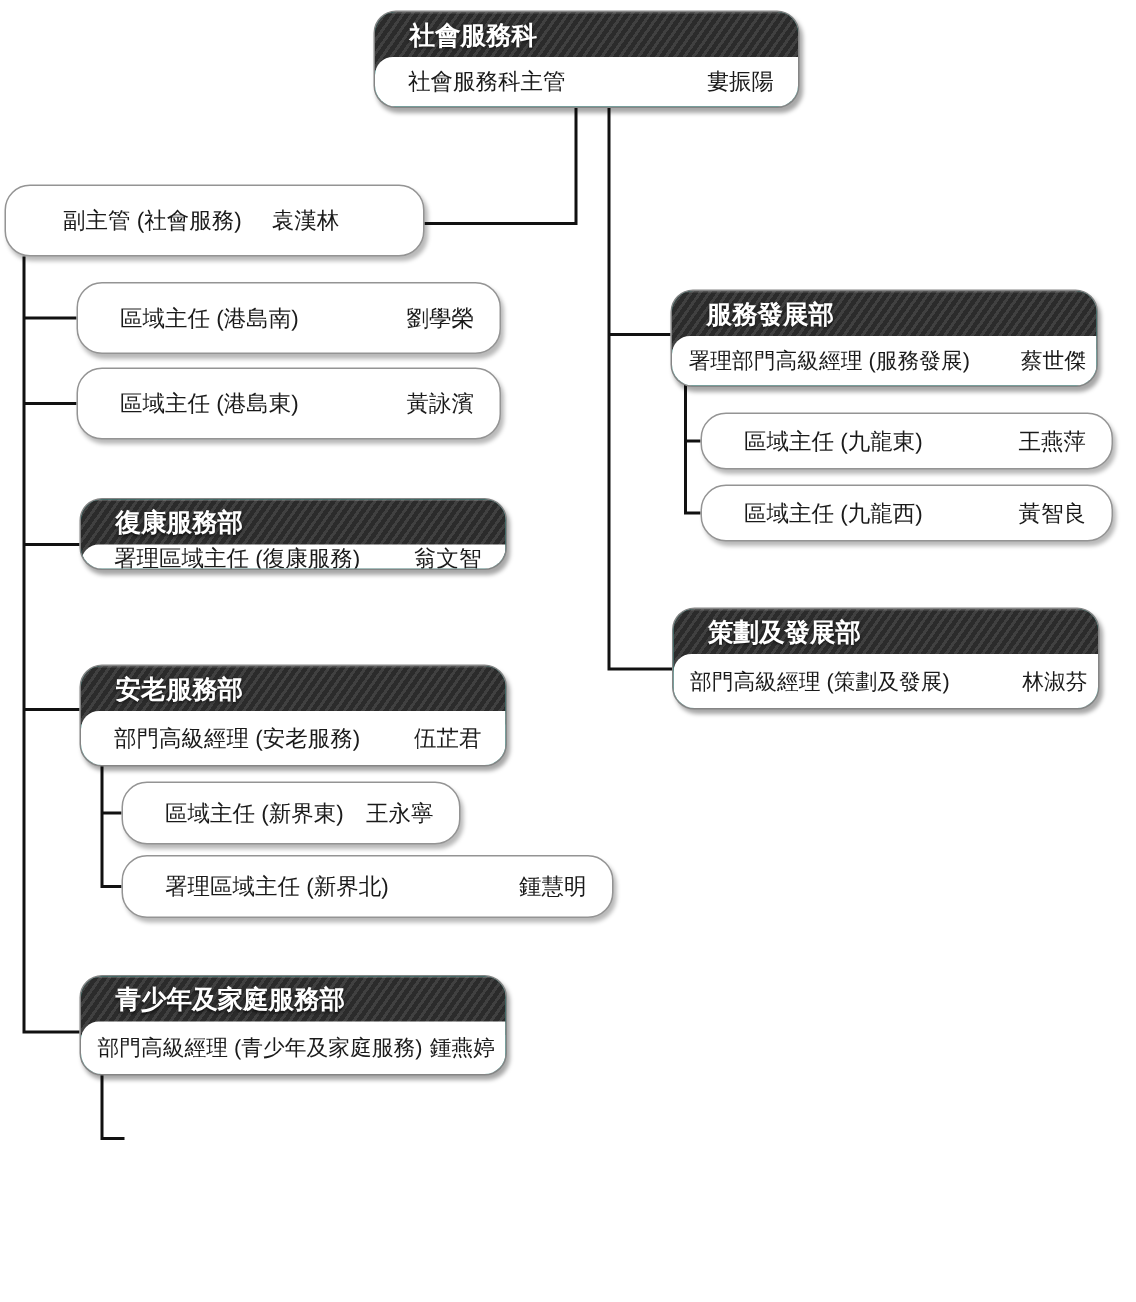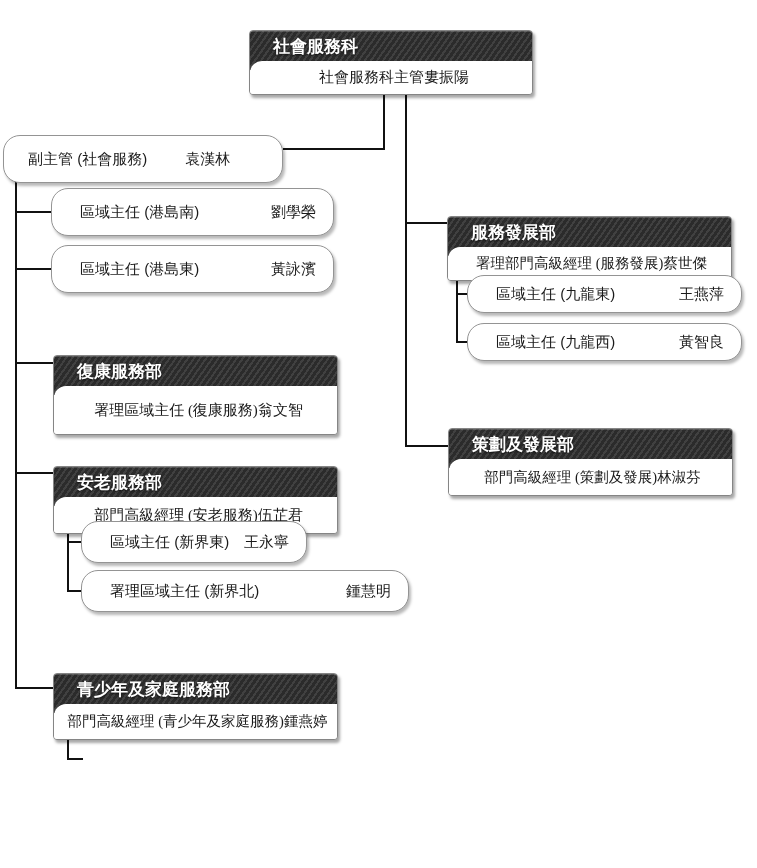--- a/index.html
+++ b/index.html
@@ -4,45 +4,45 @@
 <style>
   html,body{margin:0;padding:0;background:#ffffff;}
   .canvas{
     position:relative;width:757px;height:868px;background:#ffffff;overflow:hidden;
     font-family:"Liberation Sans","DejaVu Sans",sans-serif;color:#1a1a1a;
   }
   svg.connectors{position:absolute;left:0;top:0;}
   
   .dept-box{
     position:absolute;display:flex;flex-direction:column;
-    background:#e5e5e5;border:1.5px solid #858585;border-radius:4px;
-    box-shadow:2px 3px 3px rgba(0,0,0,.35);overflow:hidden;box-sizing:border-box;margin-top:23px;
+    background:#0f766e;border:1.5px solid #858585;border-radius:15px;
+    box-shadow:2px 3px 3px rgba(0,0,0,.35);overflow:hidden;box-sizing:border-box;
   }
   .dept-header{
     flex:0 0 39px;line-height:31px;padding-left:23px;
     background:#2b2b2b;
     background-image:repeating-linear-gradient(125deg,rgba(255,255,255,.10) 0 2px,rgba(0,0,0,0) 2px 5px);
     color:#ffffff;font-weight:bold;font-size:17px;
     text-shadow:0 1px 2px rgba(0,0,0,.7);
     box-shadow:inset 0 1px 0 rgba(255,255,255,.18);
   }
   .dept-body{
     flex:1;margin-top:-9px;background:#ffffff;border-top-left-radius:12px;
-    display:flex;align-items:center;justify-content:center;
-    padding:0 16px 0 22px;font-size:15px;position:relative;font-family:Liberation Serif, serif;
+    display:flex;align-items:center;justify-content:space-between;
+    padding:0 16px 0 22px;font-size:15px;position:relative;
   }
   .dept-body.tight{padding:0 7px 0 11px;font-size:14.5px;}
   
   .leaf-box{
     position:absolute;display:flex;align-items:center;justify-content:space-between;
     background:#ffffff;border:1.5px solid #949494;border-radius:17px;
     box-shadow:2px 3px 3px rgba(0,0,0,.28);box-sizing:border-box;
     padding:0 17px 0 28px;font-size:15px;
   }
-  .leaf-box.start{justify-content:flex-start;gap:38px;padding-left:24px;margin-top:12px;}
+  .leaf-box.start{justify-content:flex-start;gap:20px;padding-left:38px;}
   .role{white-space:nowrap;}
   .person{white-space:nowrap;}
 </style>
 </head>
 <body>
 
 <div class="canvas">
 
   <svg class="connectors" width="757" height="868">
     <g stroke="#111111" stroke-width="2" fill="none">
@@ -78,21 +78,21 @@
   <div class="leaf-box" style="left:51px;top:188px;width:283px;height:48px">
     <span class="role">區域主任 (港島南)</span>
     <span class="person">劉學榮</span>
   </div>
 
   <div class="leaf-box" style="left:51px;top:245px;width:283px;height:48px">
     <span class="role">區域主任 (港島東)</span>
     <span class="person">黃詠濱</span>
   </div>
 
-  <div class="dept-box" style="left:53px;top:332px;width:285px;height:80px">
+  <div class="dept-box" style="left:53px;top:332px;width:285px;height:48px">
     <div class="dept-header"><span>復康服務部</span></div>
     <div class="dept-body">
       <span class="role">署理區域主任 (復康服務)</span>
       <span class="person">翁文智</span>
     </div>
   </div>
 
   <div class="dept-box" style="left:53px;top:443px;width:285px;height:68px">
     <div class="dept-header"><span>安老服務部</span></div>
     <div class="dept-body">

